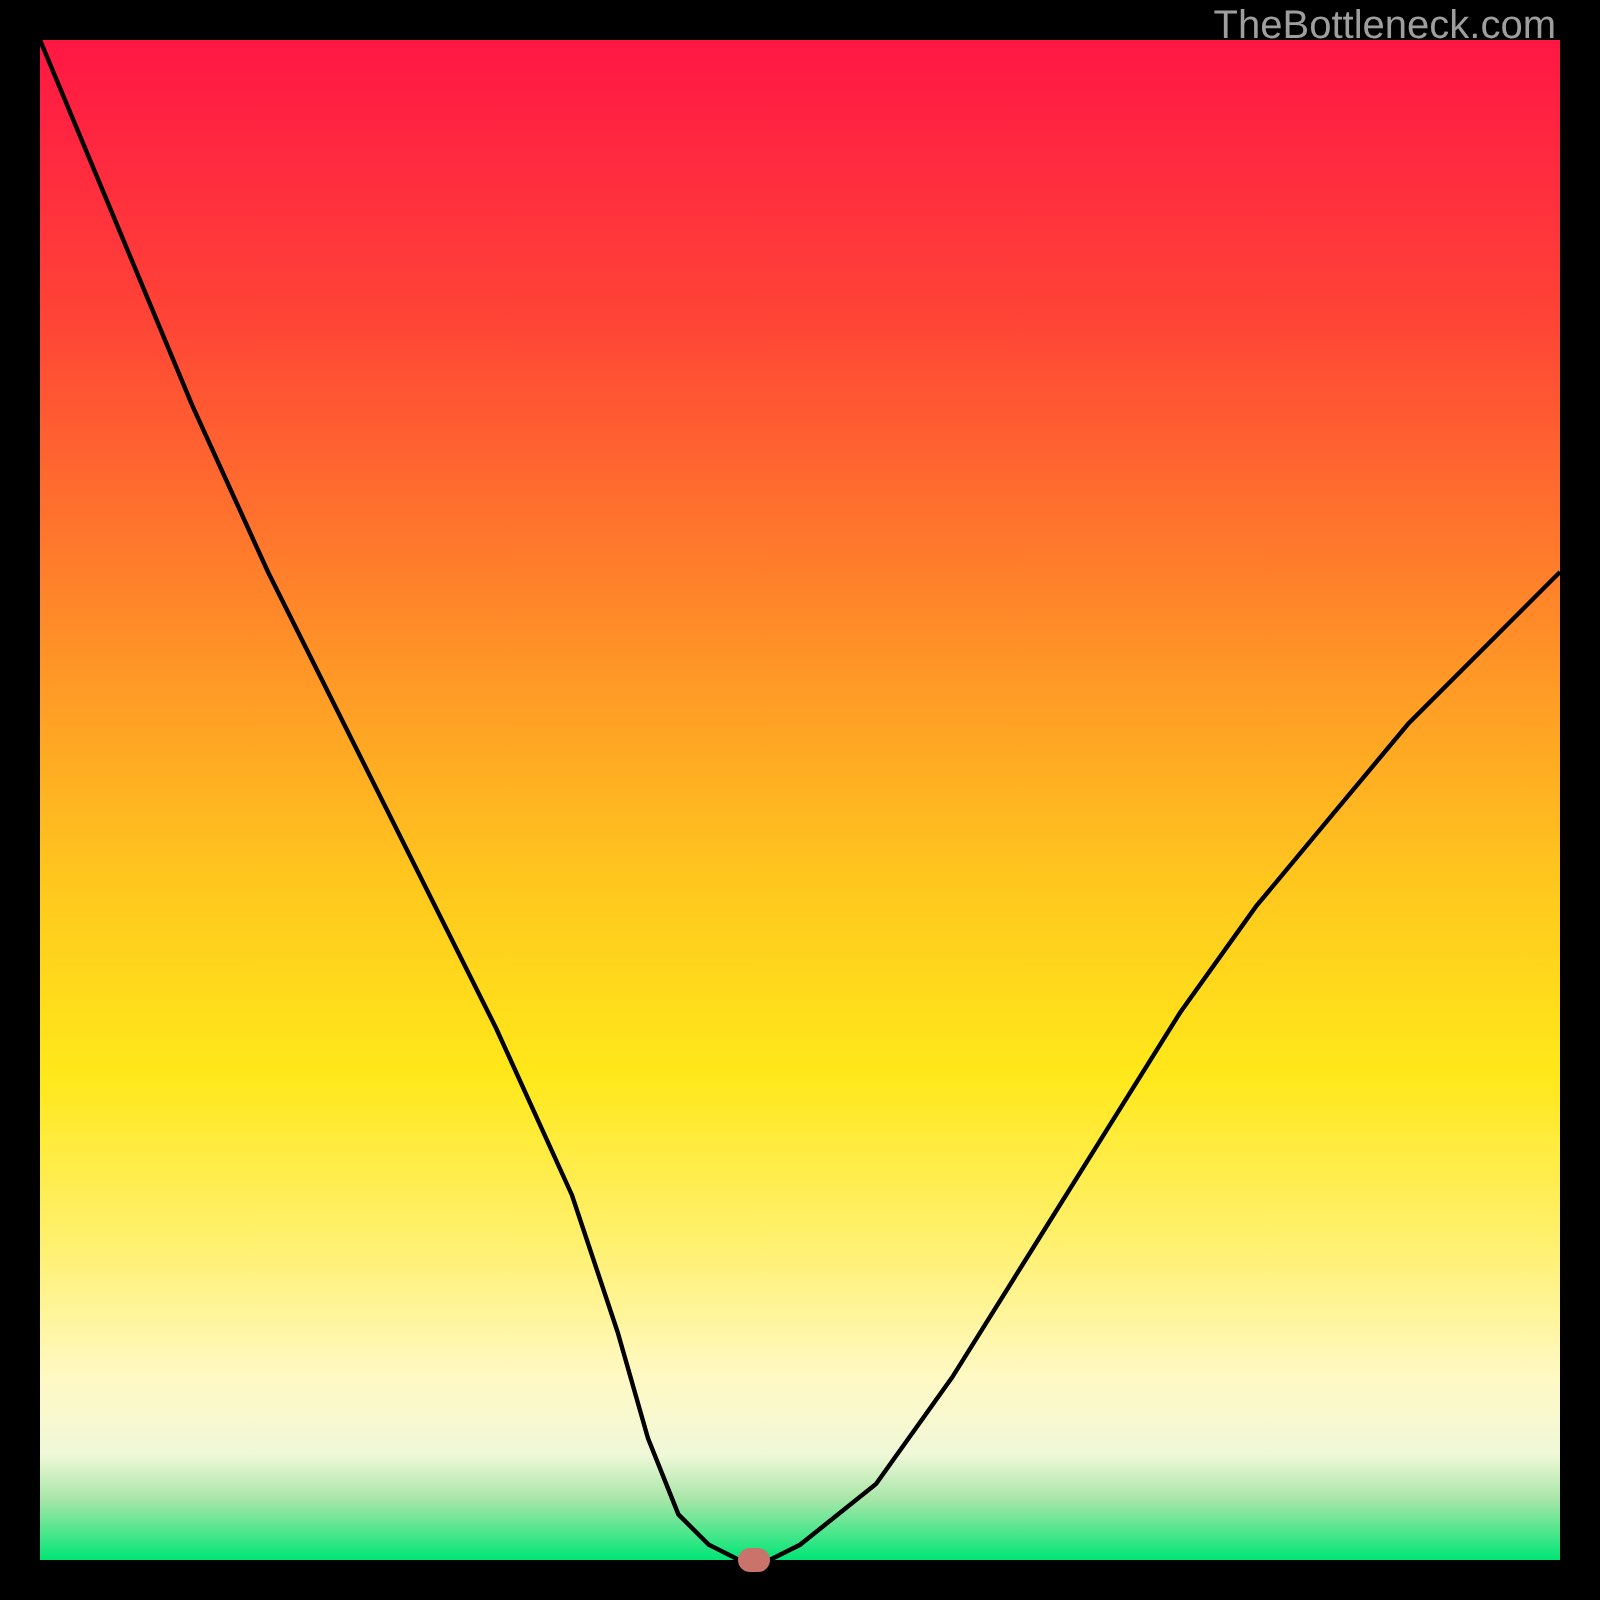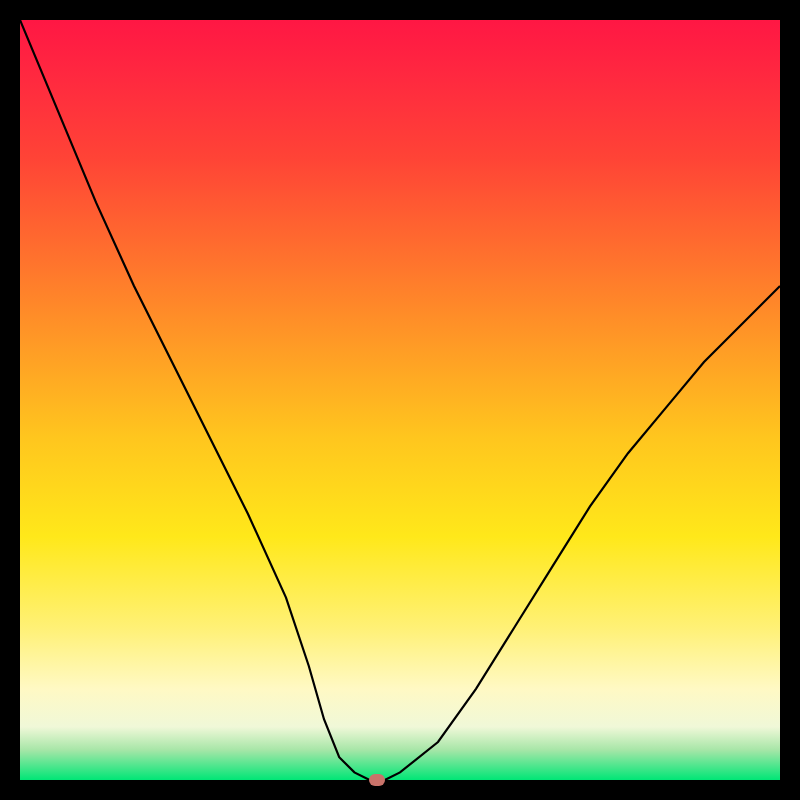--- a/index.html
+++ b/index.html
@@ -63,19 +63,20 @@
     z-index: 6;
     transform: translate(-50%, -50%);
   }
 </style>
 </head>
 <body>
 
 <div class="chart-container">
   <div class="plot-area"></div>
 
+  <div class="watermark">TheBottleneck.com</div>
 
   <svg class="curve" viewBox="0 0 760 760" preserveAspectRatio="none">
     <path id="curve-path" d="M0.0 0.0 L38.0 91.2 L76.0 182.4 L114.0 266.0 L152.0 342.0 L190.0 418.0 L228.0 494.0 L266.0 577.6 L288.8 646.0 L304.0 699.2 L319.2 737.2 L334.4 752.4 L349.6 760.0 L364.8 760.0 L380.0 752.4 L418.0 722.0 L456.0 668.8 L494.0 608.0 L532.0 547.2 L570.0 486.4 L608.0 433.2 L646.0 387.6 L684.0 342.0 L722.0 304.0 L760.0 266.0" fill="none" stroke="#000" stroke-width="2.2"></path>
   </svg>
 
   <div class="marker" id="marker" style="left: 377.2px; top: 780px;"></div>
 </div>
 
 </body></html>

